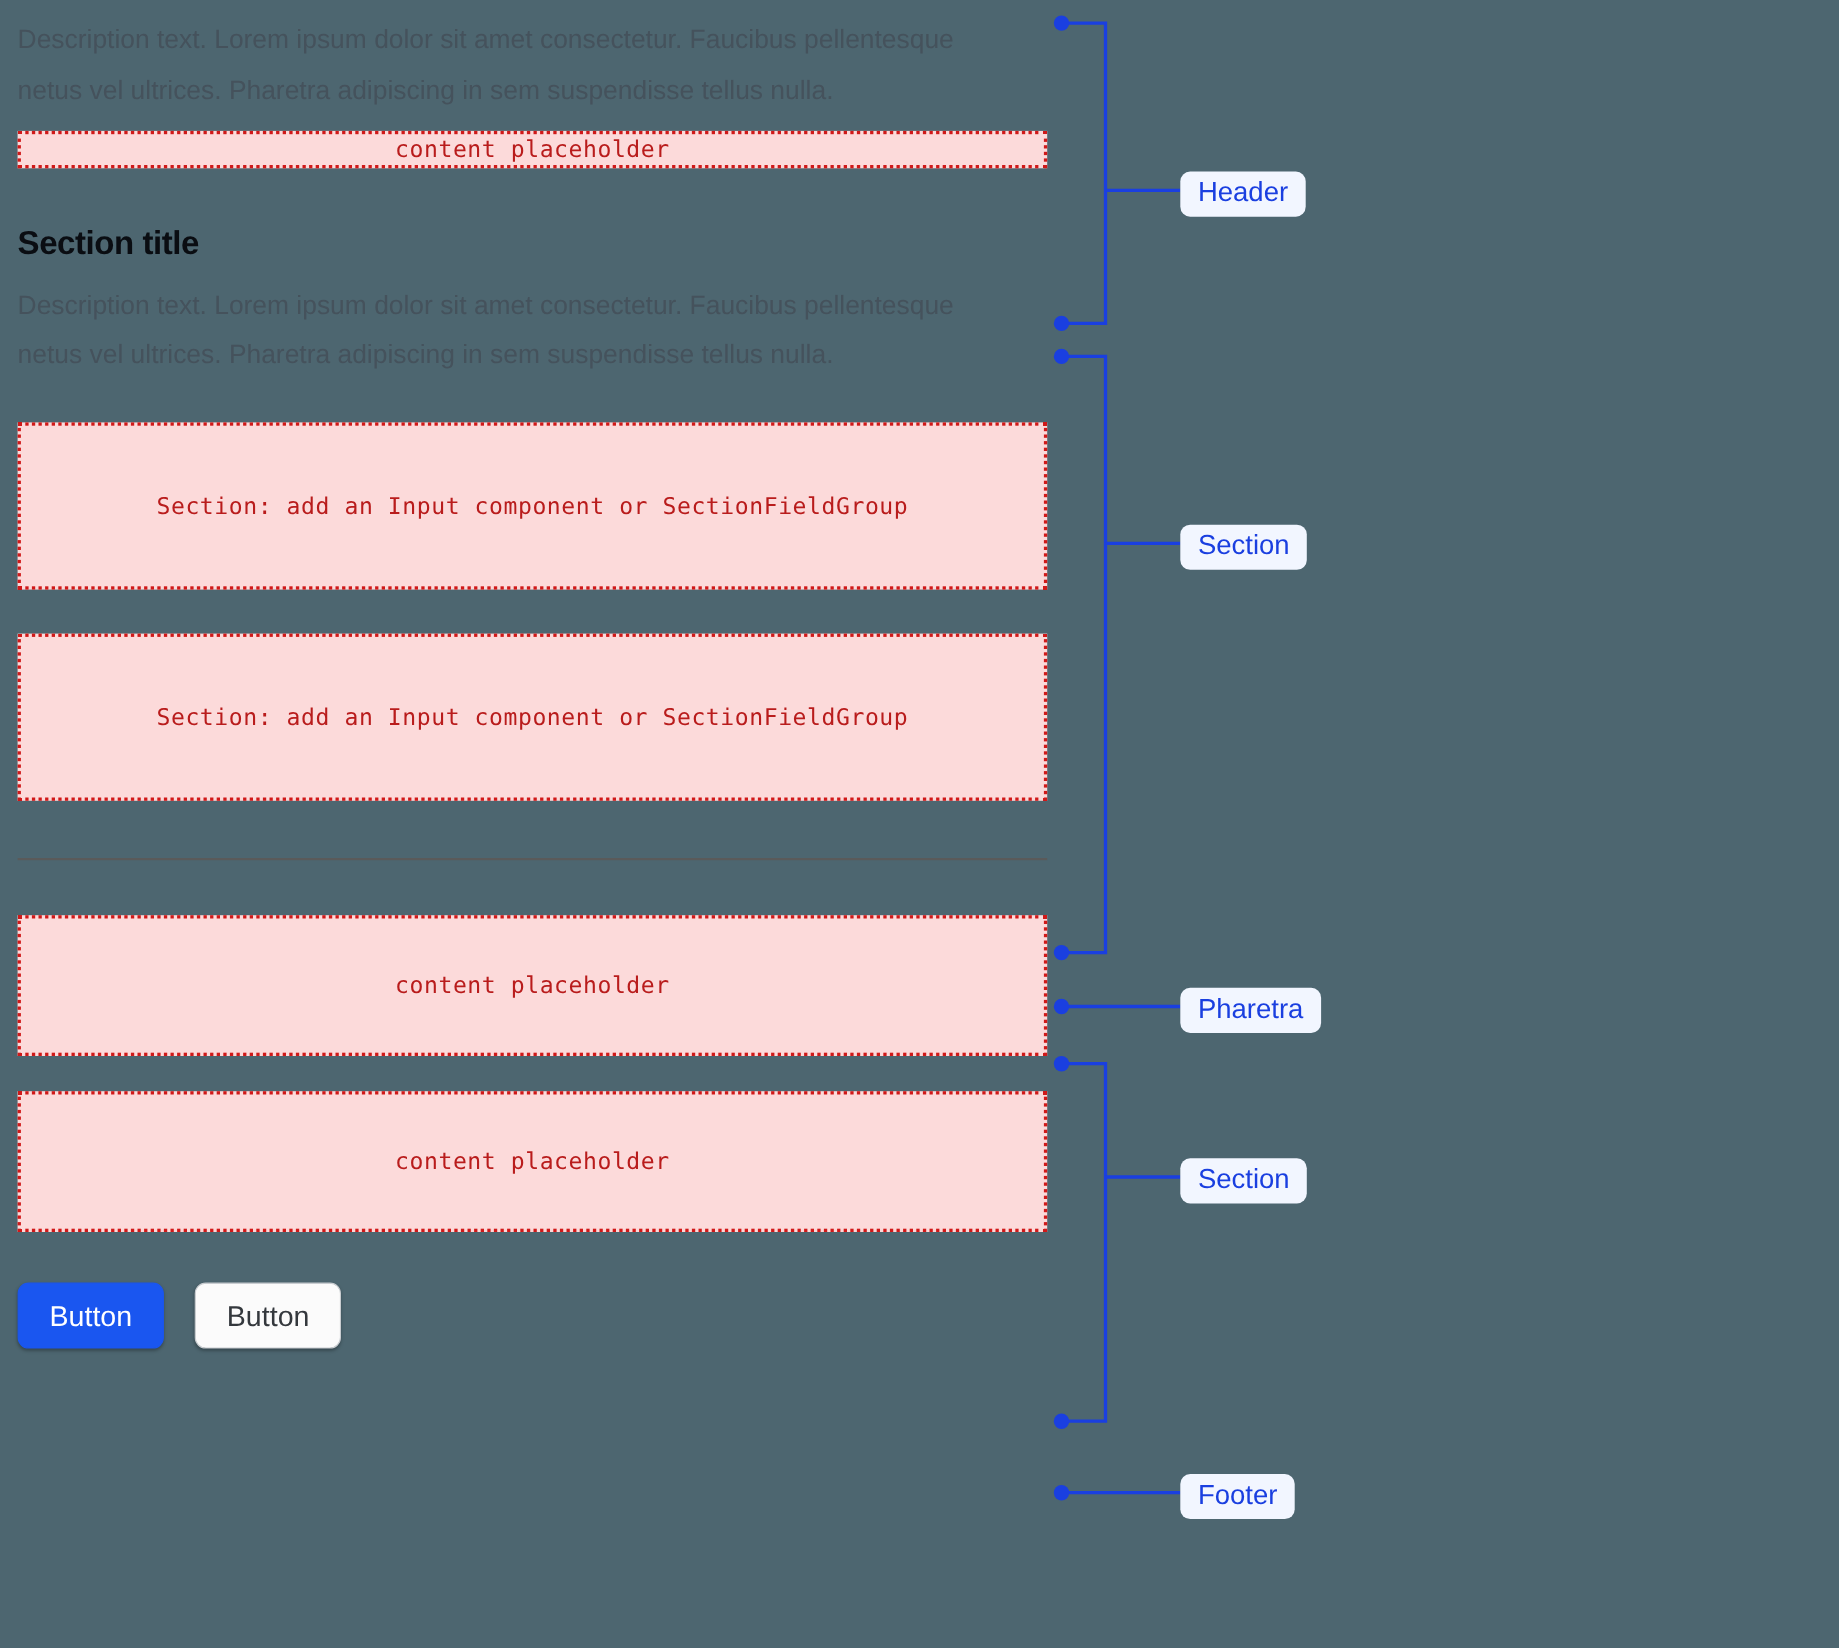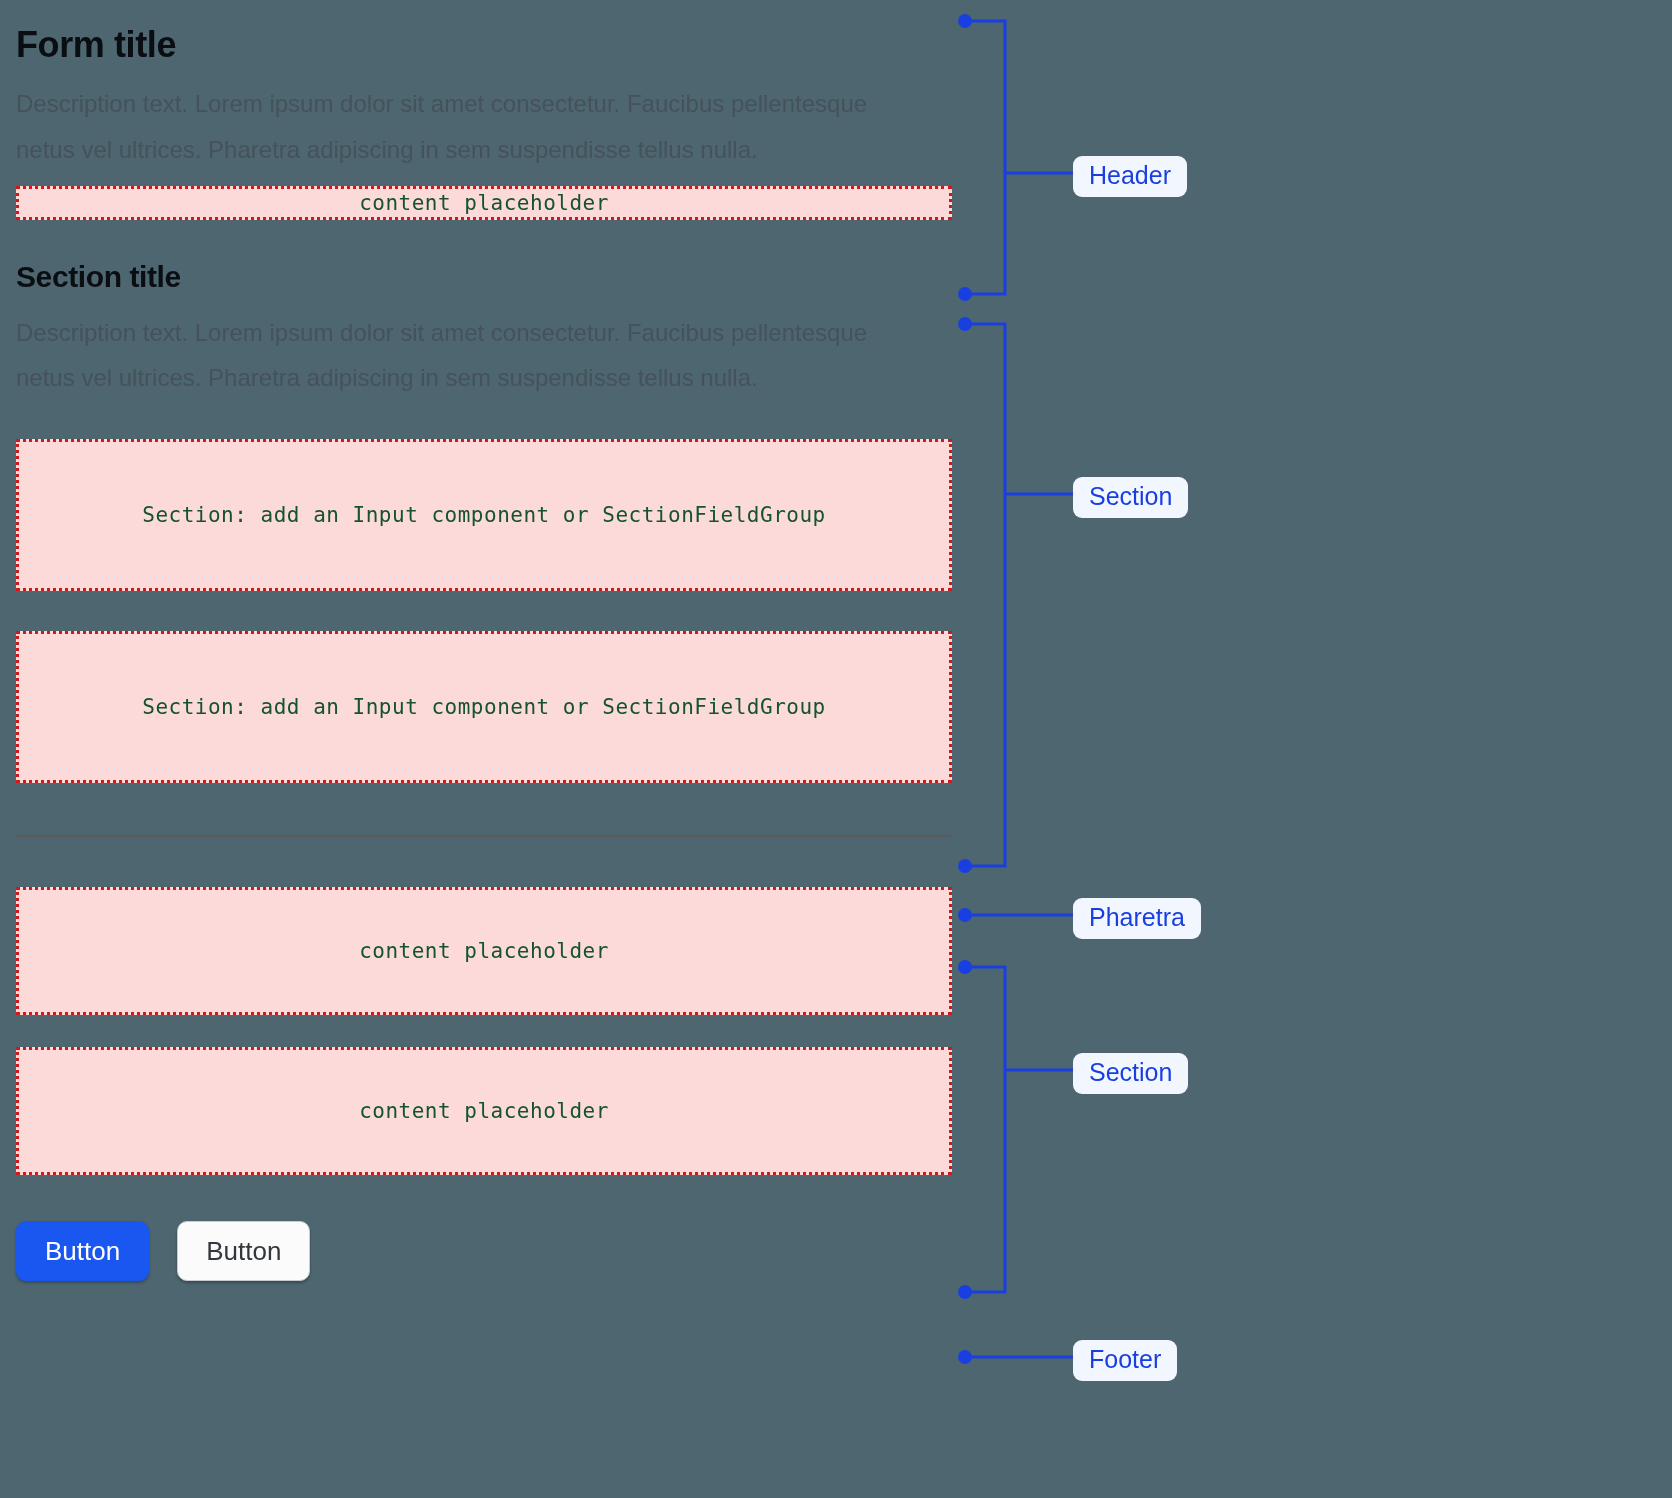--- a/index.html
+++ b/index.html
@@ -39,21 +39,21 @@
   }
 
   
   .ph {
     background: #fcdada;
     border: 3px dotted #d01919;
     display: flex;
     align-items: center;
     justify-content: center;
     font-family: "DejaVu Sans Mono", "Liberation Mono", monospace;
-    color: #14532d;
+    color: #b91c1c;
     font-size: 21px;
     letter-spacing: 0.5px;
   }
   .ph-thin   { height: 34px; margin-top: 14px; }
   .ph-tall   { height: 152px; }
   .ph-medium { height: 128px; }
   .gap-32 { height: 32px; }
   .gap-40 { height: 40px; }
 
   
@@ -109,31 +109,30 @@
     line-height: 1;
     white-space: nowrap;
     font-family: "Liberation Sans", sans-serif;
   }
 </style>
 </head>
 <body>
 
 <div id="form-column">
 
-  <h1 class="form-title">Form title</h1>
 
   <p class="desc-text">Description text. Lorem ipsum dolor sit amet consectetur. Faucibus pellentesque netus vel ultrices. Pharetra adipiscing in sem suspendisse tellus nulla.</p>
 
   <div class="ph ph-thin">
     <span>content placeholder</span>
   </div>
 
   <div style="height:38px"></div>
 
-  <h2 class="form-title" style="font-size:30px;margin-top:0">Section title</h2>
+  <h2 class="form-title" style="font-size:30px;margin-top:12px">Section title</h2>
 
   <p class="desc-text">Description text. Lorem ipsum dolor sit amet consectetur. Faucibus pellentesque netus vel ultrices. Pharetra adipiscing in sem suspendisse tellus nulla.</p>
 
   <div style="height:38px"></div>
 
   <div class="ph ph-tall">
     <span>Section: add an Input component or SectionFieldGroup</span>
   </div>
 
   <div class="gap-40"></div>

